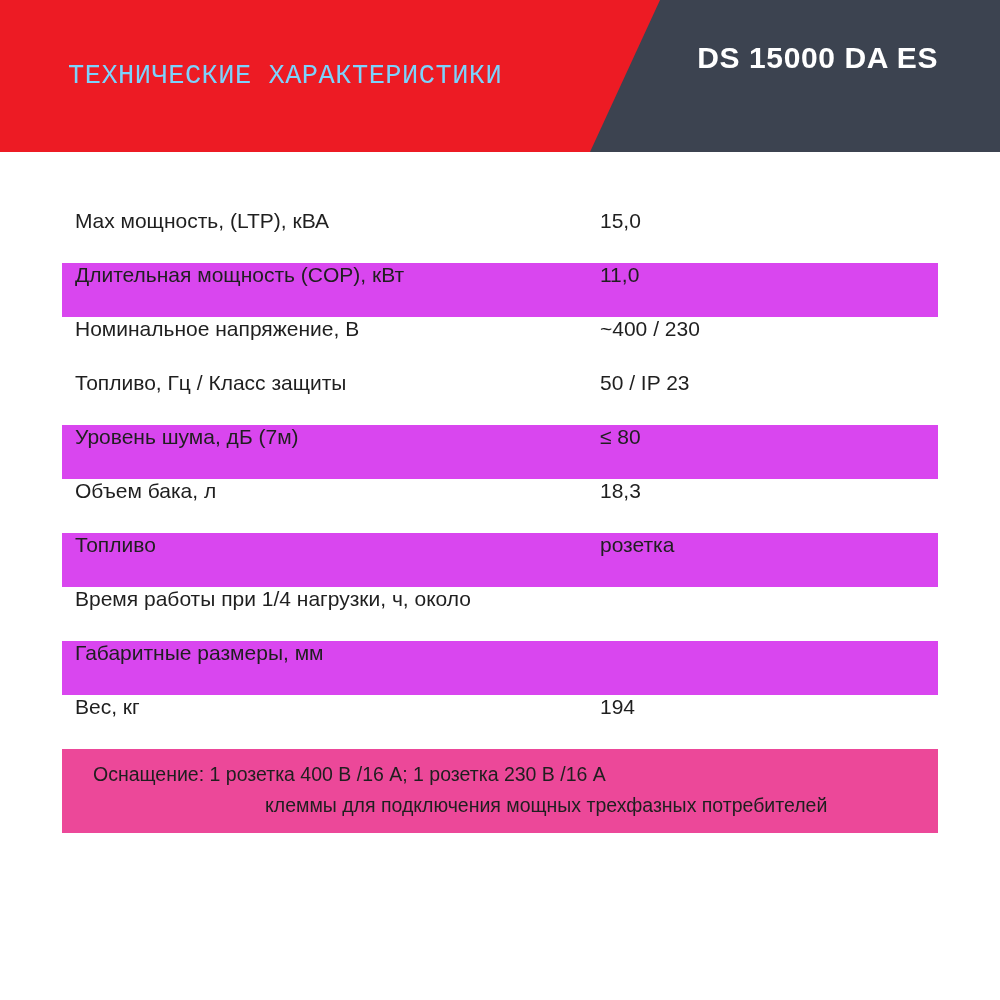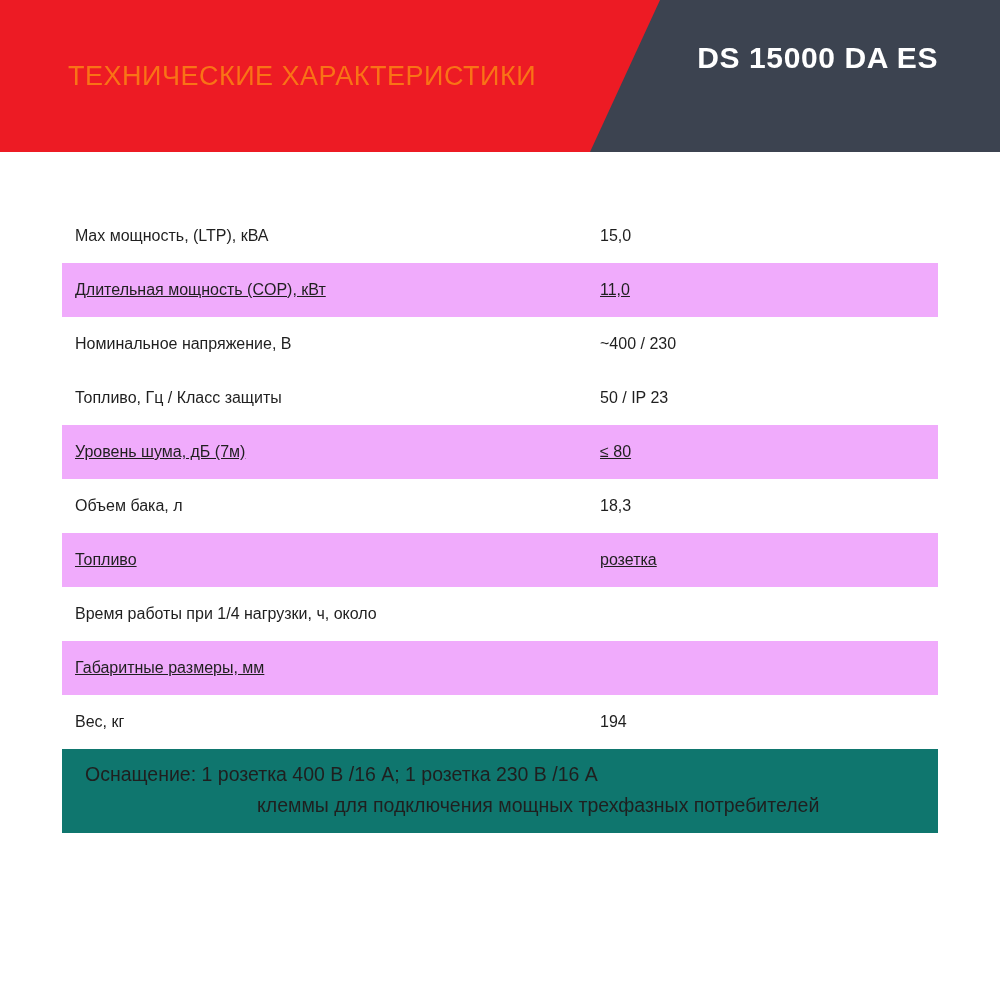--- a/index.html
+++ b/index.html
@@ -36,23 +36,24 @@
   }
   .header-title {
     position: absolute;
     left: 68px;
     top: 0;
     height: 152px;
     display: flex;
     align-items: center;
     font-size: 27px;
     letter-spacing: 0.5px;
-    color: #f97316;
+    color: #7dd3fc;
     font-weight: 400;
     white-space: nowrap;
+    font-family: Liberation Mono, monospace;
   }
   .header-model {
     position: absolute;
     right: 62px;
     top: 0;
     height: 116px;
     display: flex;
     align-items: center;
     font-size: 30px;
     font-weight: bold;
@@ -63,38 +64,37 @@
 
   
   .table-wrap {
     position: absolute;
     left: 62px;
     top: 209px;
     width: 876px;
   }
   .row {
     display: flex;
-    align-items: center;
     height: 54px;
-    font-size: 16px;
+    font-size: 21px;
     color: #1f1f1f;
   }
-  .row.shaded { background: #f0abfc; text-decoration: underline; }
+  .row.shaded { background: #d946ef; }
   .row .label {
     flex: 0 0 calc(600px - 62px);
     padding-left: 13px;
     white-space: nowrap;
   }
   .row .value {
     flex: 1 1 auto;
     white-space: nowrap;
   }
   .row-footer {
-    background: #0f766e;
-    padding: 10px 13px 12px 23px;
+    background: #ec4899;
+    padding: 10px 13px 12px 31px;
     font-size: 19.5px;
     color: #1f1f1f;
     line-height: 31px;
   }
   .row-footer .line2 {
     padding-left: 172px;
   }
 </style>
 </head>
 <body>

